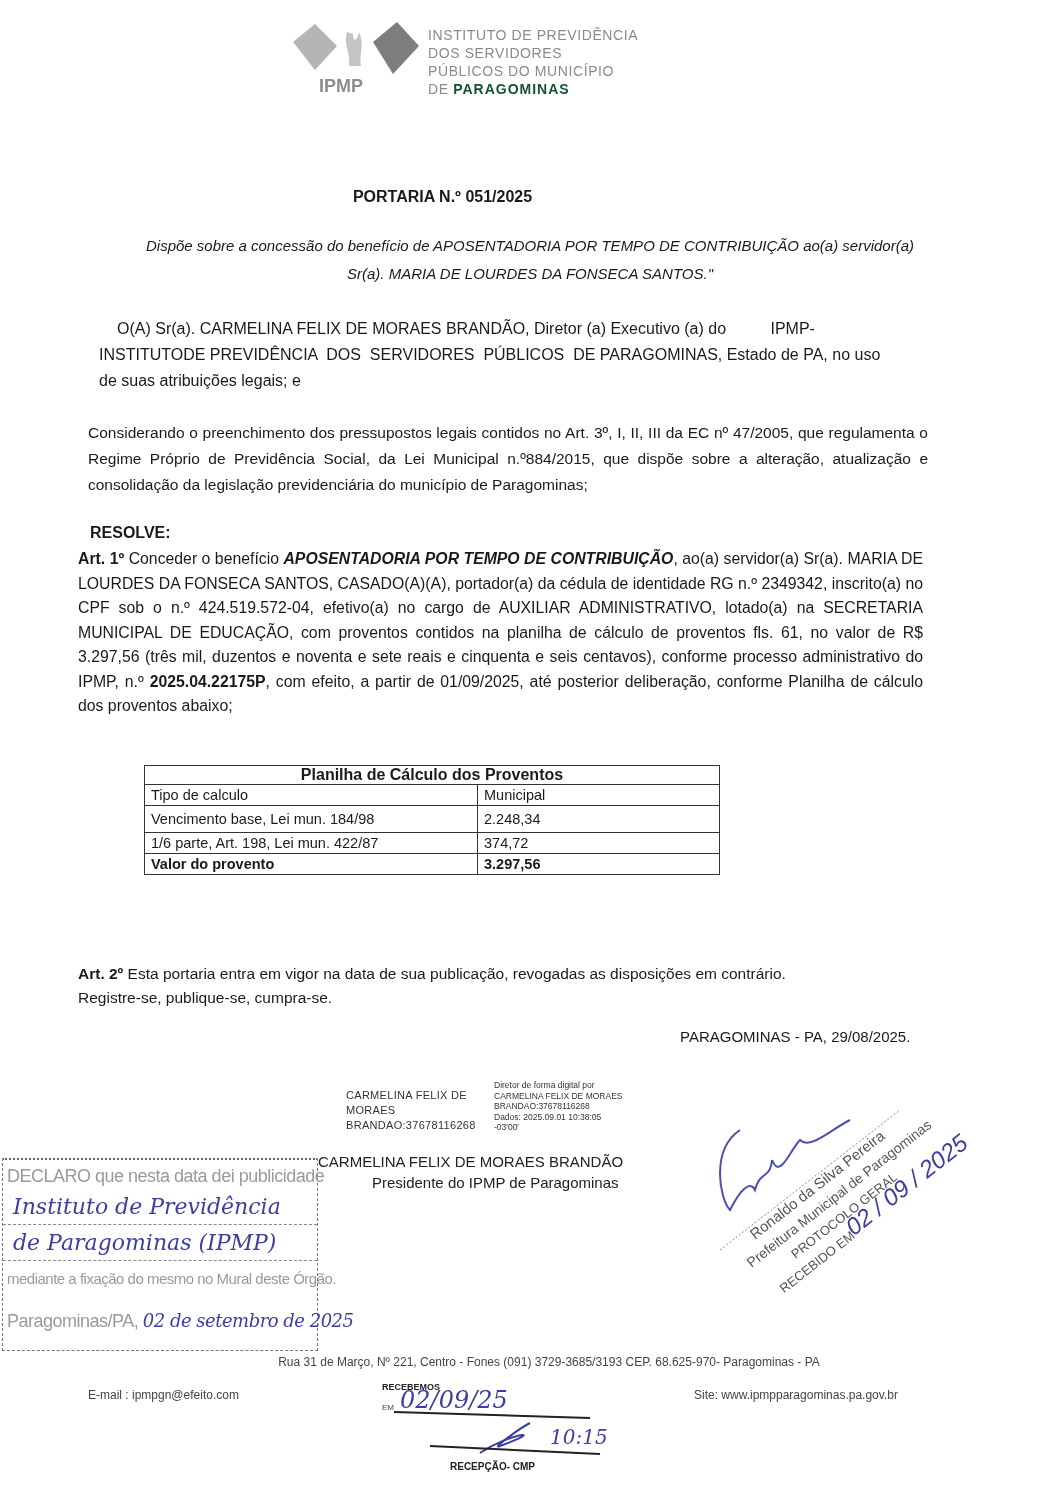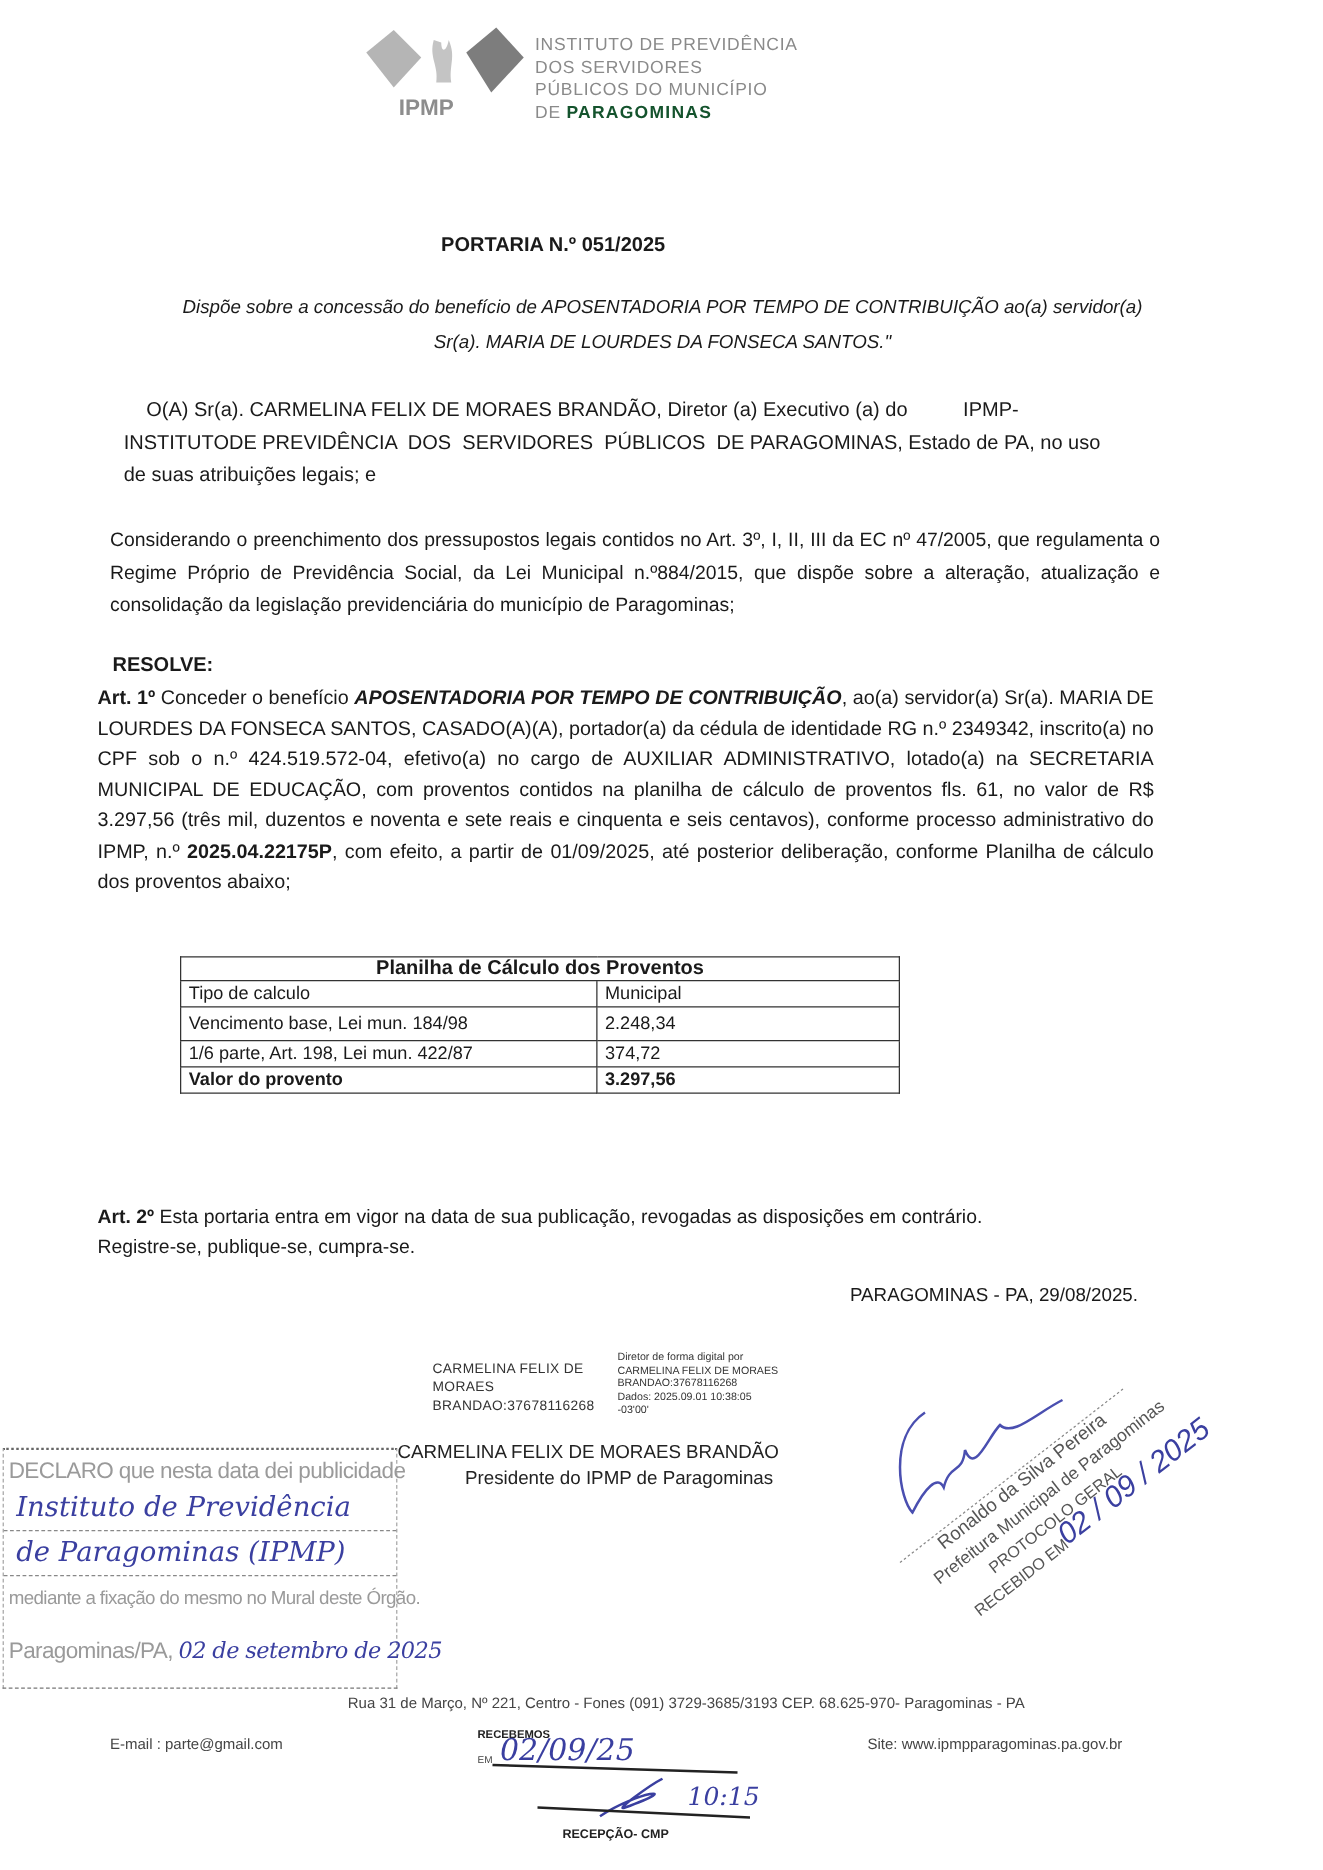--- a/index.html
+++ b/index.html
@@ -158,21 +158,21 @@
       <text x="0" y="0" font-size="15">Ronaldo da Silva Pereira</text>
       <text x="-20" y="20" font-size="14">Prefeitura Municipal de Paragominas</text>
       <text x="20" y="40" font-size="13">PROTOCOLO GERAL</text>
       <text x="-10" y="60" font-size="13">RECEBIDO EM</text>
       <text x="80" y="58" font-size="24" fill="#3a3fa0" font-style="italic">02 / 09 / 2025</text>
     </g>
   </svg>
 </div>
 
 <div class="abs address">Rua 31 de Março, Nº 221, Centro - Fones (091) 3729-3685/3193 CEP. 68.625-970- Paragominas - PA</div>
-<div class="abs email">E-mail : parte@gmail.com</div>
+<div class="abs email">E-mail : ipmpgn@efeito.com</div>
 <div class="abs site">Site: www.ipmpparagominas.pa.gov.br</div>
 
 <div class="abs recebemos">
   <svg viewBox="0 0 250 110">
     <text x="12" y="12" font-family="Liberation Sans, sans-serif" font-weight="700" font-size="9" fill="#222">RECEBEMOS</text>
     <text x="12" y="32" font-family="Liberation Sans, sans-serif" font-size="8" fill="#444">EM</text>
     <line x1="24" y1="34" x2="220" y2="40" stroke="#222" stroke-width="2"></line>
     <text x="30" y="30" font-family="DejaVu Serif, serif" font-style="italic" font-size="24" fill="#3a3fa0">02/09/25</text>
     <path d="M110,75 C140,55 180,50 130,68 C120,72 150,50 160,45" fill="none" stroke="#3a3fa0" stroke-width="2"></path>
     <line x1="60" y1="68" x2="230" y2="76" stroke="#222" stroke-width="2"></line>

